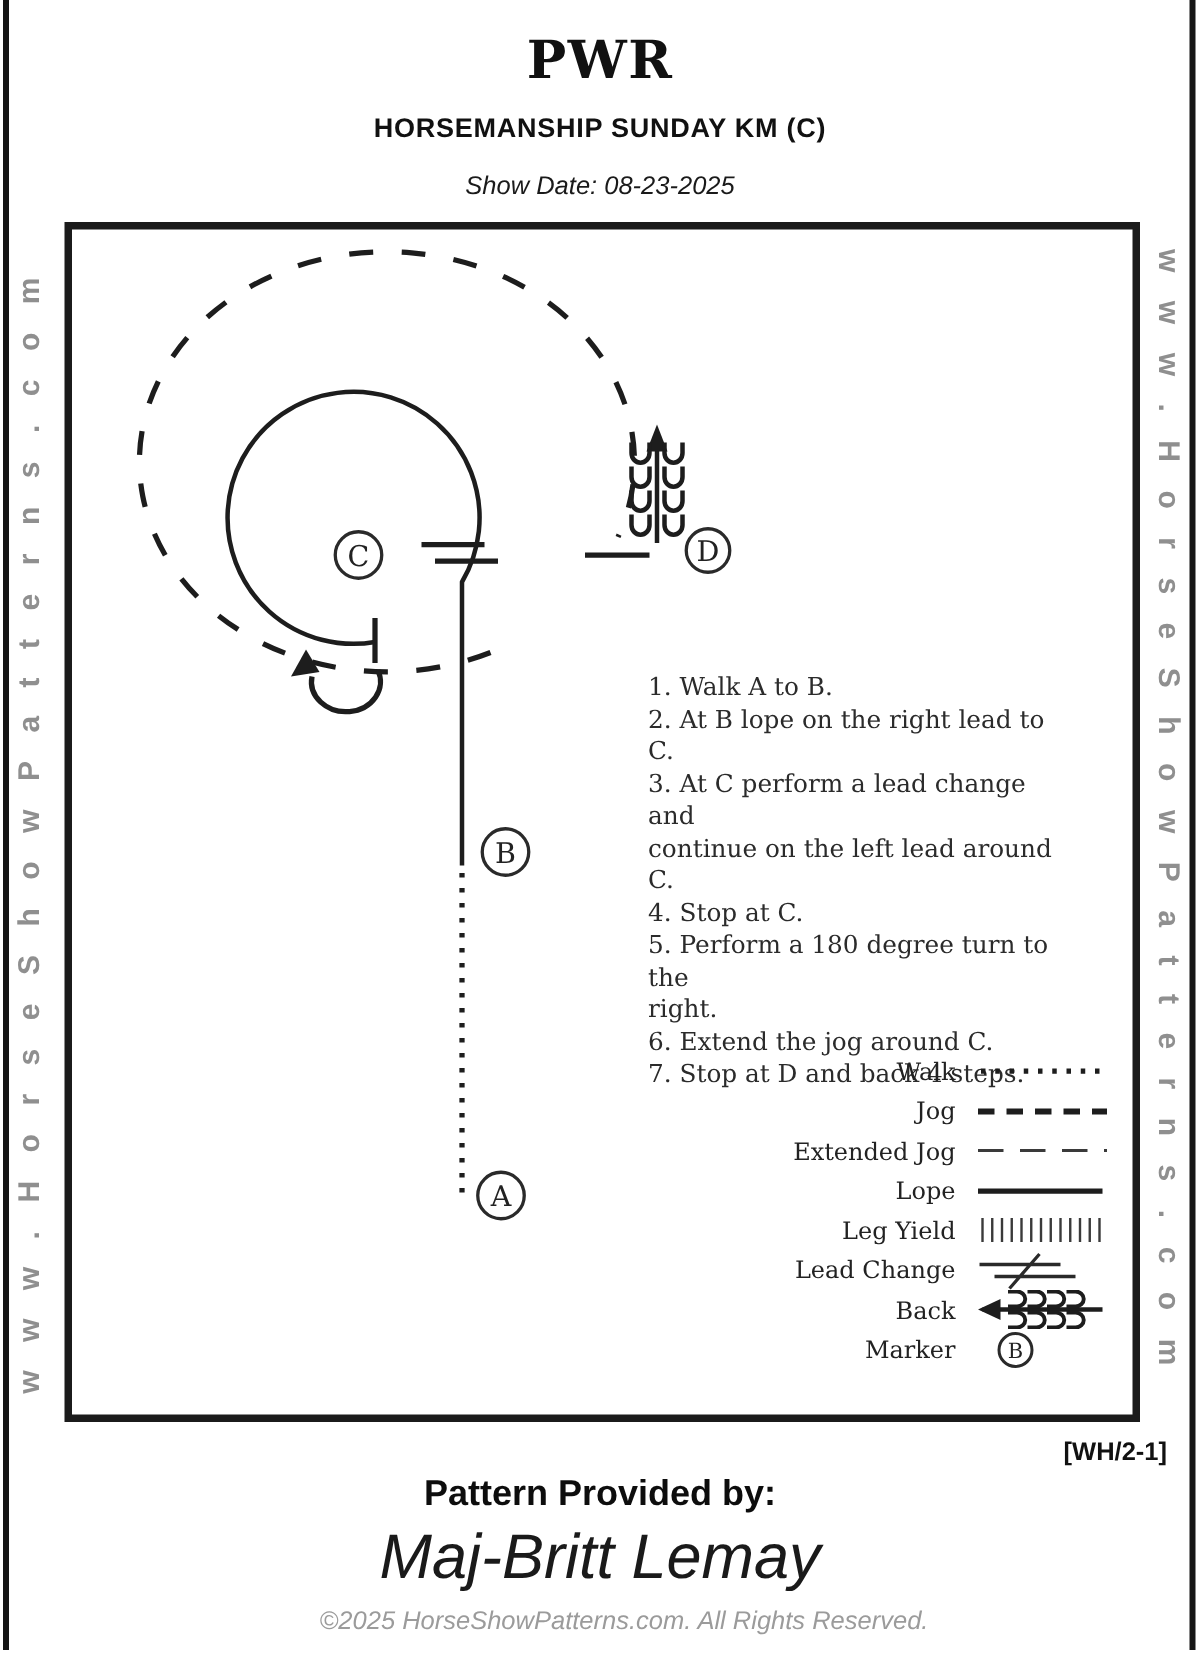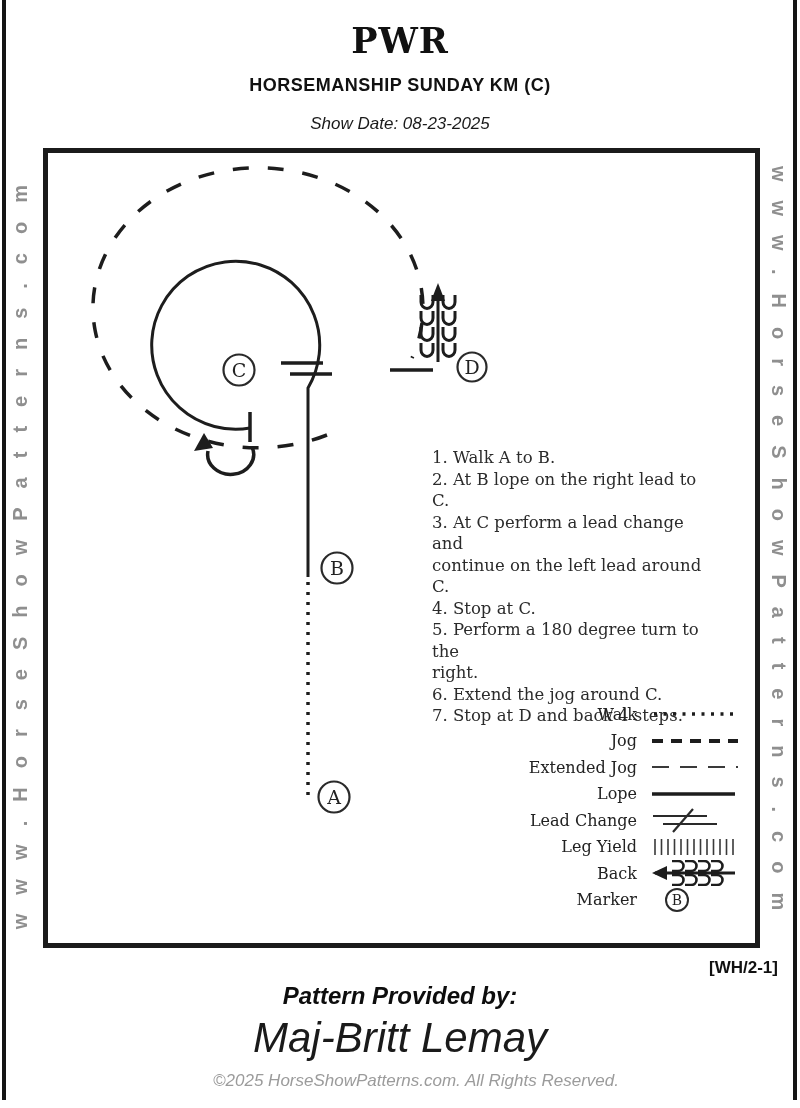--- a/index.html
+++ b/index.html
@@ -28,21 +28,21 @@
   .instructions{position:absolute;left:384px;top:294px;width:285px;
       font-family:"DejaVu Serif","Liberation Serif",serif;font-size:16.5px;
       line-height:21.5px;color:#2b2b2b;}
   .legend{position:absolute;right:14px;top:548px;}
   .legend-row{display:flex;align-items:center;justify-content:flex-end;height:26.5px;}
   .legend-label{font-family:"DejaVu Serif","Liberation Serif",serif;font-size:16px;
       color:#222;margin-right:12px;white-space:nowrap;padding-left:28px;}
   .legend-sym{width:92px;height:26px;flex:0 0 92px;}
   .pattern-code{position:absolute;top:958px;right:22px;font-weight:bold;font-size:17px;color:#111;}
   .provided-label{position:absolute;top:982px;left:0;width:100%;text-align:center;
-      font-weight:bold;font-size:24px;color:#0d0d0d;font-style:italic;}
+      font-weight:bold;font-size:24px;color:#0d0d0d;}
   .provided-name{position:absolute;top:1014px;left:0;width:100%;text-align:center;
       font-style:italic;font-size:42px;color:#1a1a1a;}
   .copyright{position:absolute;top:1071px;left:16px;width:100%;text-align:center;
       font-style:italic;font-size:17px;color:#9b9b9b;}
   .stroke{stroke:#1d1d1d;fill:none;}
 </style>
 </head>
 <body>
 
 <div class="edge-strip edge-left"></div>
@@ -144,29 +144,29 @@
         <line x1="3" y1="13" x2="89" y2="13" stroke="#3a3a3a" stroke-width="2" stroke-dasharray="17 11"></line>
       </svg>
     </div>
     <div class="legend-row">
       <span class="legend-label">Lope</span>
       <svg class="legend-sym" viewBox="0 0 92 26">
         <line x1="3" y1="13" x2="86" y2="13" class="stroke" stroke-width="3.5"></line>
       </svg>
     </div>
     <div class="legend-row">
+      <span class="legend-label">Leg Yield</span>
+      <svg class="legend-sym" viewBox="0 0 92 26">
+        <path d="M6,5 V21 M12.5,5 V21 M19,5 V21 M25.5,5 V21 M32,5 V21 M38.5,5 V21 M45,5 V21 M51.5,5 V21 M58,5 V21 M64.5,5 V21 M71,5 V21 M77.5,5 V21 M84,5 V21" stroke="#3a3a3a" stroke-width="1.6" fill="none"></path>
+      </svg>
+    </div>
+    <div class="legend-row">
       <span class="legend-label">Lead Change</span>
       <svg class="legend-sym" viewBox="0 0 92 26">
         <path d="M4,9 H58 M14,17 H68 M44,2 L24,25" stroke="#2a2a2a" stroke-width="2.2" fill="none"></path>
-      </svg>
-    </div>
-    <div class="legend-row">
-      <span class="legend-label">Leg Yield</span>
-      <svg class="legend-sym" viewBox="0 0 92 26">
-        <path d="M6,5 V21 M12.5,5 V21 M19,5 V21 M25.5,5 V21 M32,5 V21 M38.5,5 V21 M45,5 V21 M51.5,5 V21 M58,5 V21 M64.5,5 V21 M71,5 V21 M77.5,5 V21 M84,5 V21" stroke="#3a3a3a" stroke-width="1.6" fill="none"></path>
       </svg>
     </div>
     <div class="legend-row">
       <span class="legend-label">Back</span>
       <svg class="legend-sym" viewBox="0 0 92 26">
         <line x1="6" y1="13" x2="86" y2="13" class="stroke" stroke-width="3"></line>
         <polygon points="3,13 18,6 18,20" fill="#1d1d1d"></polygon>
         <g class="stroke" stroke-width="2.6">
           <path d="M23,1 L29,1 A5.5,5 0 0 1 29,11 L23,11"></path>
           <path d="M36,1 L42,1 A5.5,5 0 0 1 42,11 L36,11"></path>

